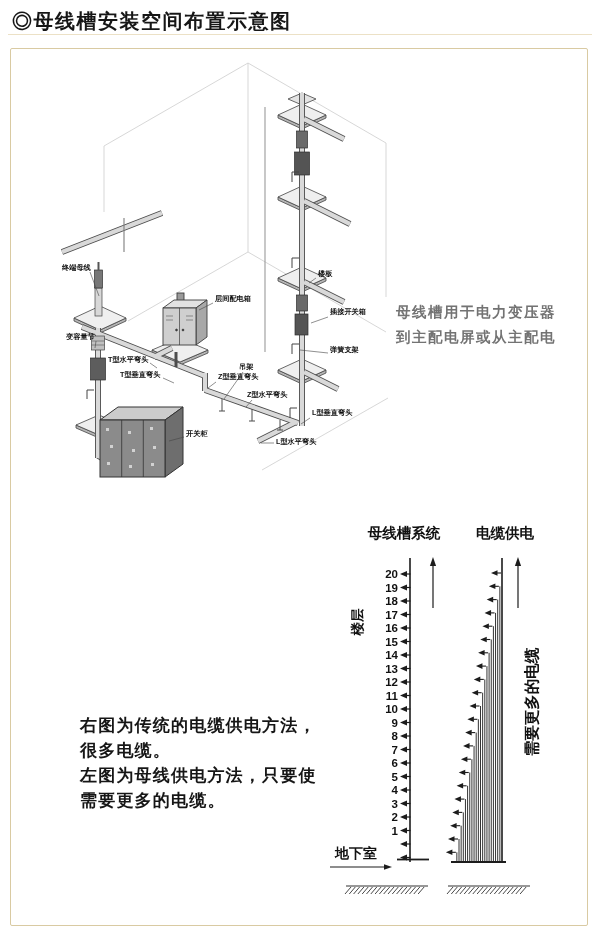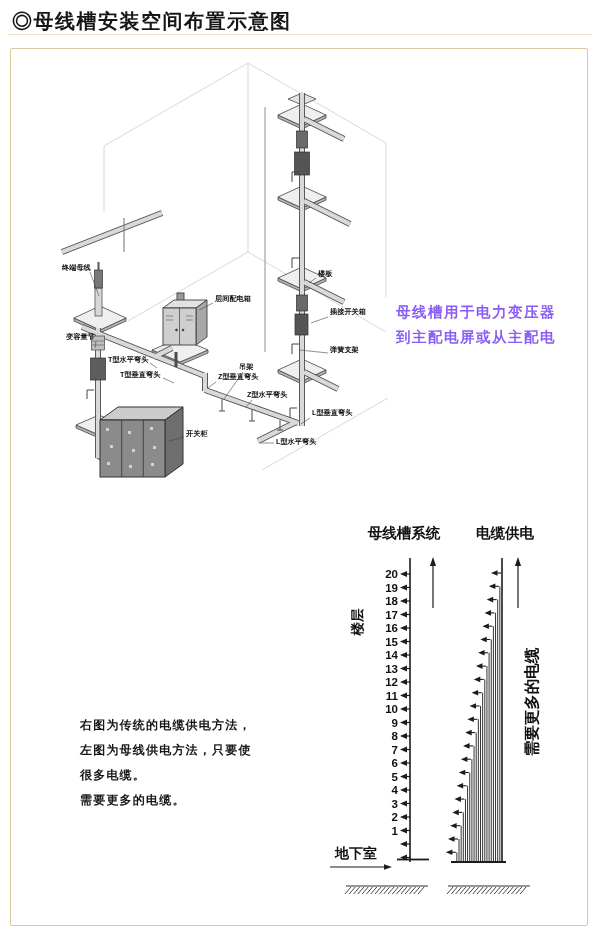--- a/index.html
+++ b/index.html
@@ -2,22 +2,22 @@
 <html><head>
 <meta charset="utf-8">
 <style>
   html,body{margin:0;padding:0}
   body{width:600px;height:934px;background:#ffffff;position:relative;overflow:hidden;
        font-family:"Liberation Sans",sans-serif;color:#1a1a1a}
   .title{position:absolute;left:12px;top:8px;font-size:20px;font-weight:700;letter-spacing:1.5px;color:#161616}
   .title-rule{position:absolute;left:8px;top:34px;width:584px;height:1px;background:#ece1c6}
   .frame{position:absolute;left:10px;top:48px;width:576px;height:876px;border:1px solid #d9caa2;border-radius:2px}
   .note-right{position:absolute;left:396px;top:300px;width:180px;font-size:14.5px;font-weight:700;
-              line-height:25px;letter-spacing:1.5px;color:#8b5cf6}
-  .note-bottom{position:absolute;left:80px;top:713px;width:250px;font-size:12px;font-weight:700;
+              line-height:25px;letter-spacing:1.5px;color:#737373}
+  .note-bottom{position:absolute;left:80px;top:713px;width:250px;font-size:17px;font-weight:700;
                line-height:25px;letter-spacing:1.2px;color:#161616}
   svg{position:absolute}
   #iso{left:0;top:48px}
   #chart{left:325px;top:515px}
   text{font-family:"Liberation Sans",sans-serif}
   .iso-label{font-size:7.2px;font-weight:600;fill:#111}
 </style>
 </head>
 <body>
 
@@ -197,22 +197,22 @@
   </g>
 </svg>
 
 <div class="note-right">
   <div>母线槽用于电力变压器</div>
   <div>到主配电屏或从主配电</div>
 </div>
 
 <div class="note-bottom">
   <div>右图为传统的电缆供电方法，</div>
+  <div>很多电缆。</div>
   <div>左图为母线供电方法，只要使</div>
-  <div>很多电缆。</div>
   <div>需要更多的电缆。</div>
 </div>
 
 <svg id="chart" width="265" height="395" viewBox="325 515 265 395">
     <text x="404" y="538" text-anchor="middle" font-size="14.5" font-weight="700" fill="#111">母线槽系统</text>
     <text x="505" y="538" text-anchor="middle" font-size="14.5" font-weight="700" fill="#111">电缆供电</text>
     <line x1="410" y1="558" x2="410" y2="862" stroke="#1c1c1c" stroke-width="1.6"></line>
     <text x="398" y="578" text-anchor="end" font-size="11.5" font-weight="700" fill="#111">20</text>
     <line x1="406.5" y1="574" x2="410.5" y2="574" stroke="#1c1c1c" stroke-width="1.2"></line>
     <polygon points="400,574 407,571.1 407,576.9" fill="#1c1c1c"></polygon>

